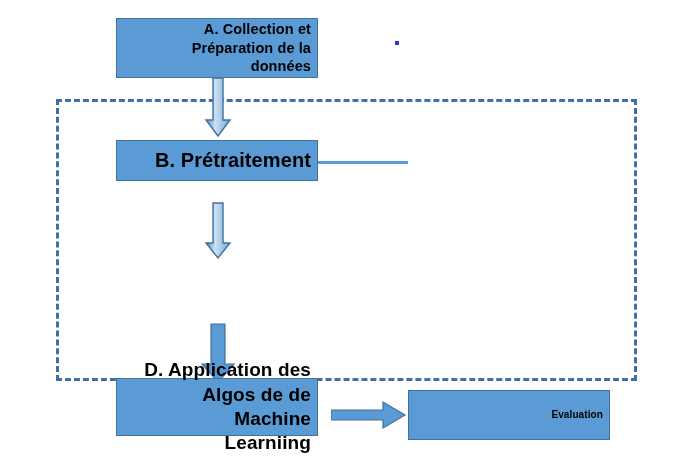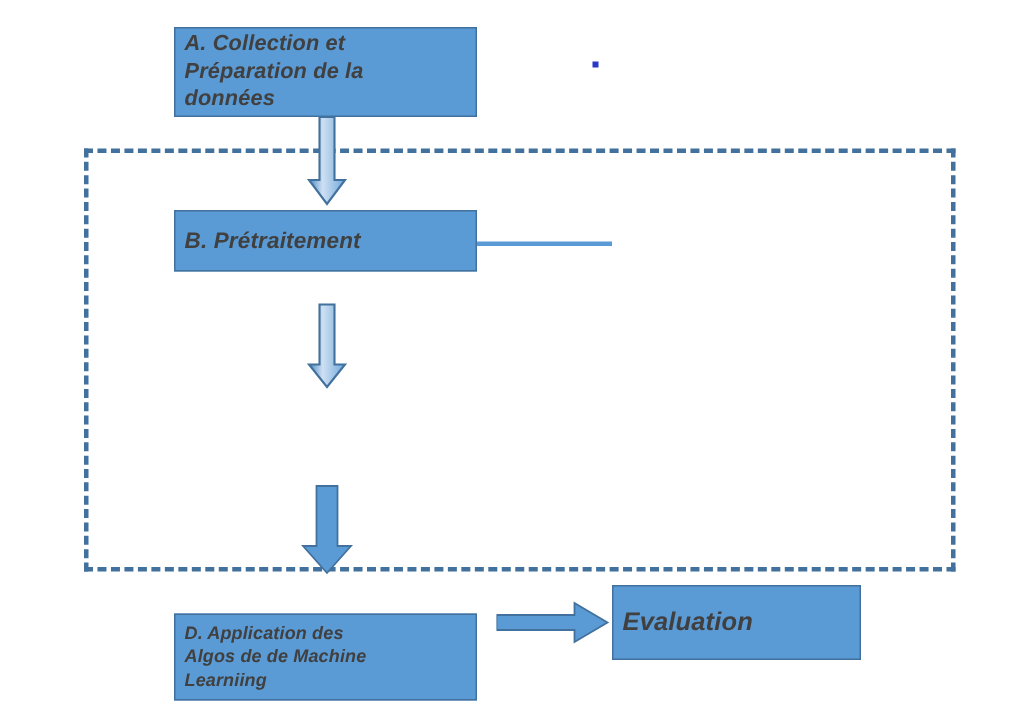--- a/index.html
+++ b/index.html
@@ -30,66 +30,65 @@
     box-sizing: border-box;
     background: transparent;
   }
 
   
   .box {
     position: absolute;
     box-sizing: border-box;
     background: #5b9bd5;
     border: 1px solid #41719c;
-    color: #404040;
+    color: #000000;
     font-weight: bold;
     display: flex;
     align-items: center;
     justify-content: center;
-    text-align: left;
+    text-align: right;
     line-height: 1.28;
     letter-spacing: 0.1px;
-    font-style: italic;
   }
   .box .inner {
     width: 100%;
     padding: 0 6px;
     box-sizing: border-box;
     white-space: pre-line;
   }
 
   #box-a {
     left: 116px;  top: 18px;
     width: 202px; height: 60px;
     font-size: 14.5px;
   }
   #box-b {
     left: 116px;  top: 140px;
     width: 202px; height: 41px;
-    font-size: 15px;
+    font-size: 20px;
   }
   #box-c {
     left: 116px;  top: 262px;
     width: 202px; height: 46px;
     font-size: 14.5px;
   }
   #box-d {
-    left: 116px;  top: 409px;
+    left: 116px;  top: 378px;
     width: 202px; height: 58px;
-    font-size: 12px;
+    font-size: 19px;
   }
   #panel-details {
     left: 408px;  top: 116px;
     width: 202px; height: 215px;
     font-size: 14.5px;
   }
   #box-eval {
     left: 408px;  top: 390px;
-    width: 166px; height: 50px;
-    font-size: 17px;
+    width: 202px; height: 50px;
+    font-size: 10px;
   }
 
   
   #connector-b-details {
     position: absolute;
     left: 318px;
     top: 161px;
     width: 90px;
     height: 3px;
     background: #5b9bd5;

